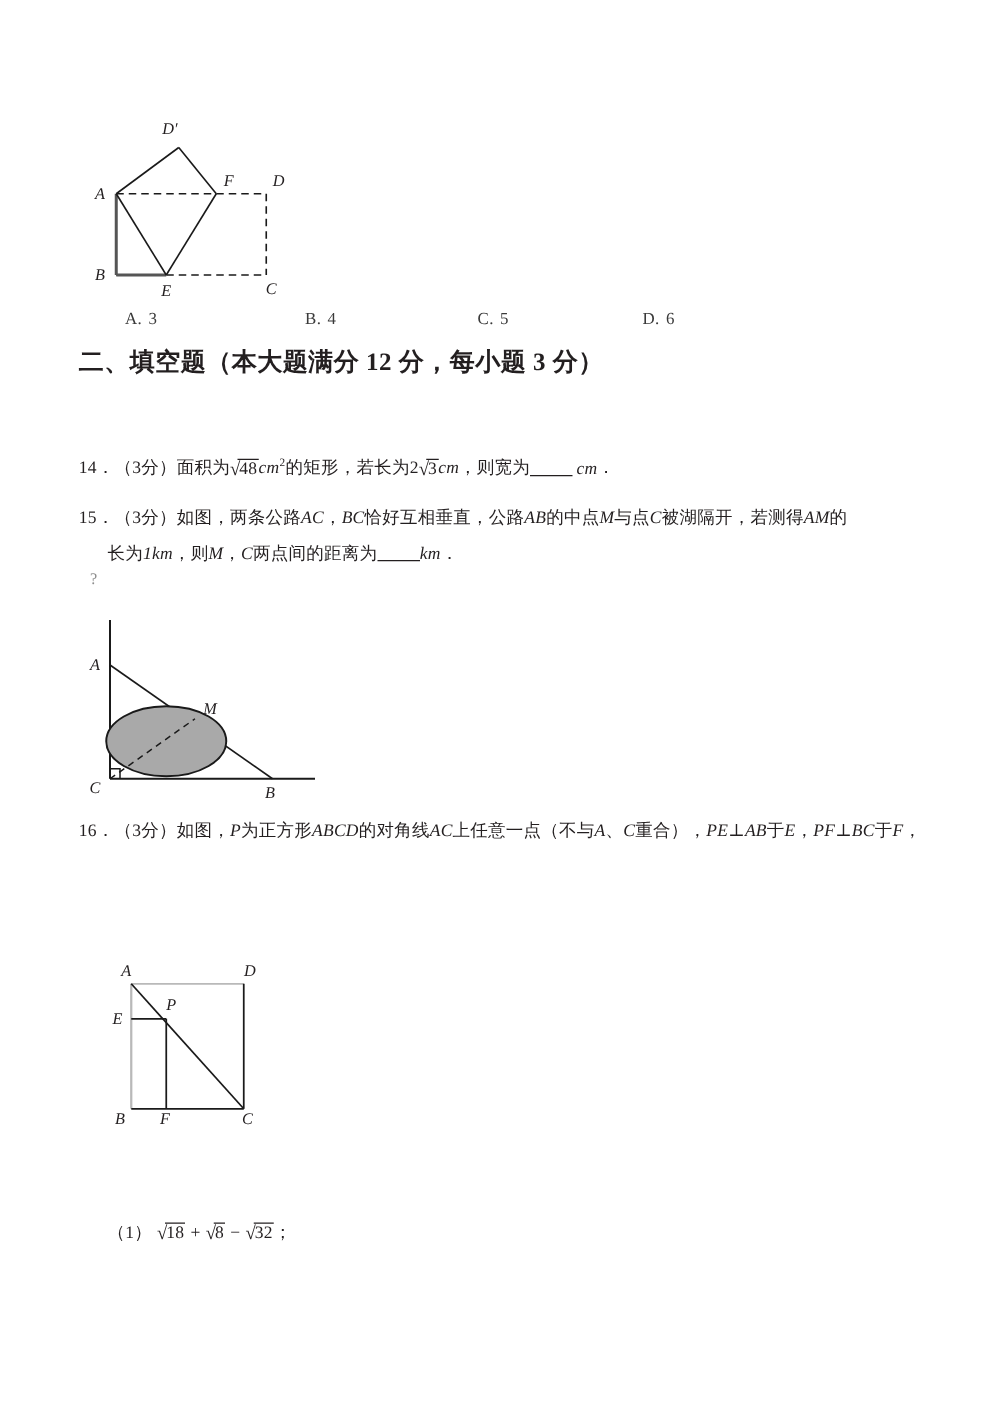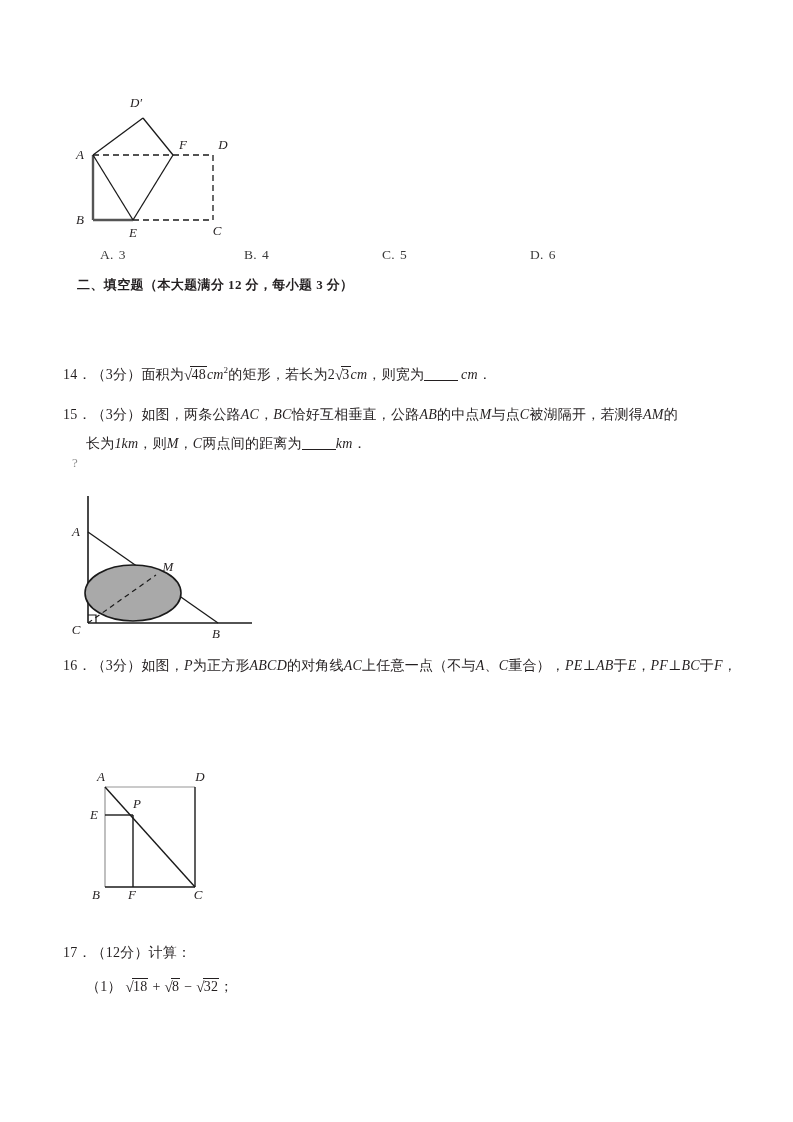--- a/index.html
+++ b/index.html
@@ -31,22 +31,22 @@
     left: 86px; top: 247px; width: 640px;
     font-size: 13.5px;
     letter-spacing: 0.3px;
     color: #3a3a3a;
   }
   #choice-row .choice { position: absolute; white-space: nowrap; margin-left: 14px; }
   #choice-row .choice .lbl { margin-right: 5px; }
 
   
   .section-head {
-    left: 77px;
-    font-size: 13px;
+    left: 63px;
+    font-size: 20px;
     font-weight: bold;
     font-family: "Liberation Serif", "DejaVu Serif", serif;
     letter-spacing: 0.4px;
     white-space: nowrap;
   }
   #section-fill-head { top: 276px; }
   #section-solve-head { top: 902px; }
 
   
   .qline {
@@ -130,21 +130,21 @@
   <div class="abs" id="choice-row">
     <span class="choice" style="left:0px;">
       <span class="lbl">A.</span><span>3</span>
     </span>
     <span class="choice" style="left:144px;">
       <span class="lbl">B.</span><span>4</span>
     </span>
     <span class="choice" style="left:282px;">
       <span class="lbl">C.</span><span>5</span>
     </span>
-    <span class="choice" style="left:430px;">
+    <span class="choice" style="left:414px;">
       <span class="lbl">D.</span><span>6</span>
     </span>
   </div>
 
   <div class="abs section-head" id="section-fill-head">二、填空题（本大题满分 12 分，每小题 3 分）</div>
 
 
   <div class="abs qline" style="top:355px;">
     <span class="num">14．</span><span>（3分）</span><span>面积为</span><span class="sqrt"><span class="rad">√</span><span class="rand num">48</span></span><span class="it">cm</span><span class="sup num">2</span><span>的矩形，若长为</span><span class="num">2</span><span class="sqrt"><span class="rad">√</span><span class="rand num">3</span></span><span class="it">cm</span><span>，则宽为</span><span class="blank-line"></span><span class="it" style="margin-left:3px;">cm</span><span>．</span>
   </div>
@@ -203,20 +203,17 @@
       <text x="130" y="23" font-size="13" text-anchor="middle">D</text>
       <text x="24" y="61" font-size="13" text-anchor="middle">E</text>
       <text x="67" y="50" font-size="13" text-anchor="middle">P</text>
       <text x="26" y="141" font-size="13" text-anchor="middle">B</text>
       <text x="62" y="141" font-size="13" text-anchor="middle">F</text>
       <text x="128" y="141" font-size="13" text-anchor="middle">C</text>
     </svg>
   </div>
 
 
-  <div class="abs qline" style="top:938px;">
-    <span class="num">17．</span><span>（12分）</span><span>计算：</span>
-  </div>
   <div class="abs qline indent" style="top:972px;">
     <span>（1）</span><span class="sqrt" style="margin-left:4px;"><span class="rad">√</span><span class="rand num">18</span></span><span class="num" style="margin:0 4px;">+</span><span class="sqrt"><span class="rad">√</span><span class="rand num">8</span></span><span class="num" style="margin:0 4px;">−</span><span class="sqrt"><span class="rad">√</span><span class="rand num">32</span></span><span>；</span>
   </div>
 
 </div>
 
 </body></html>

